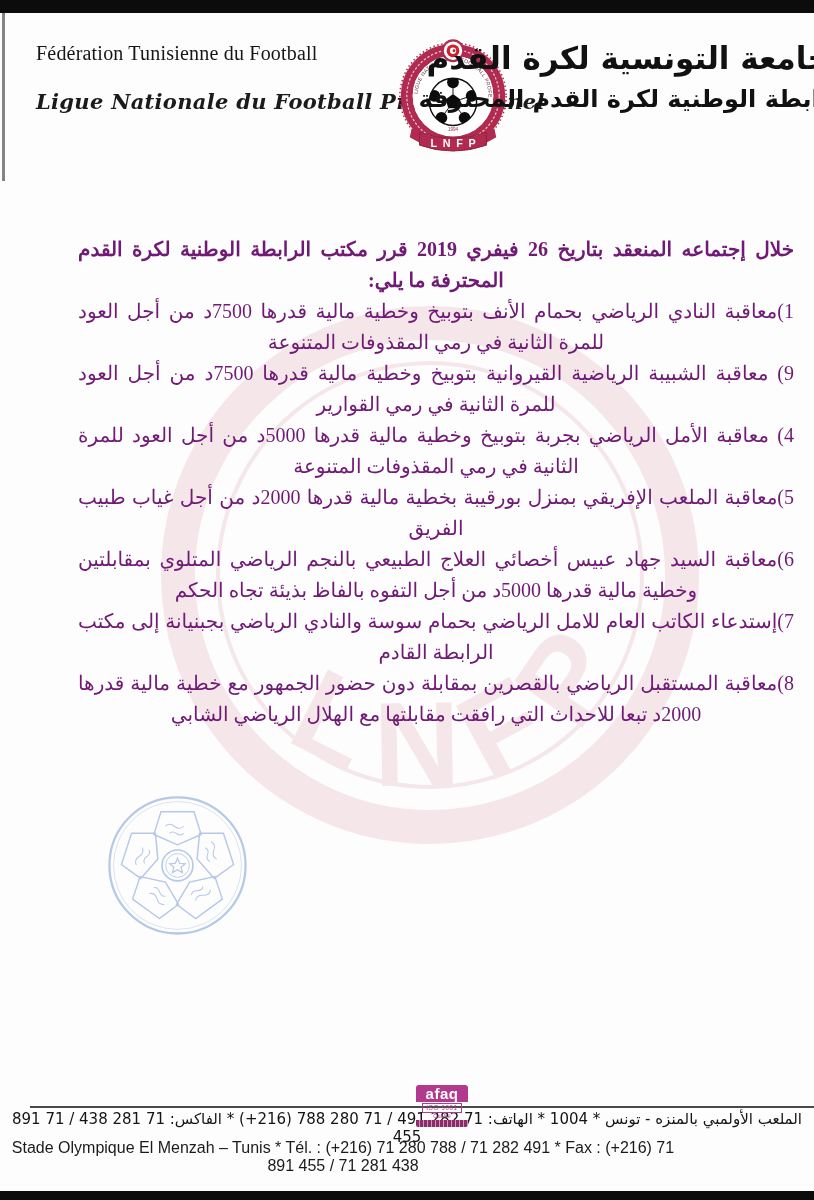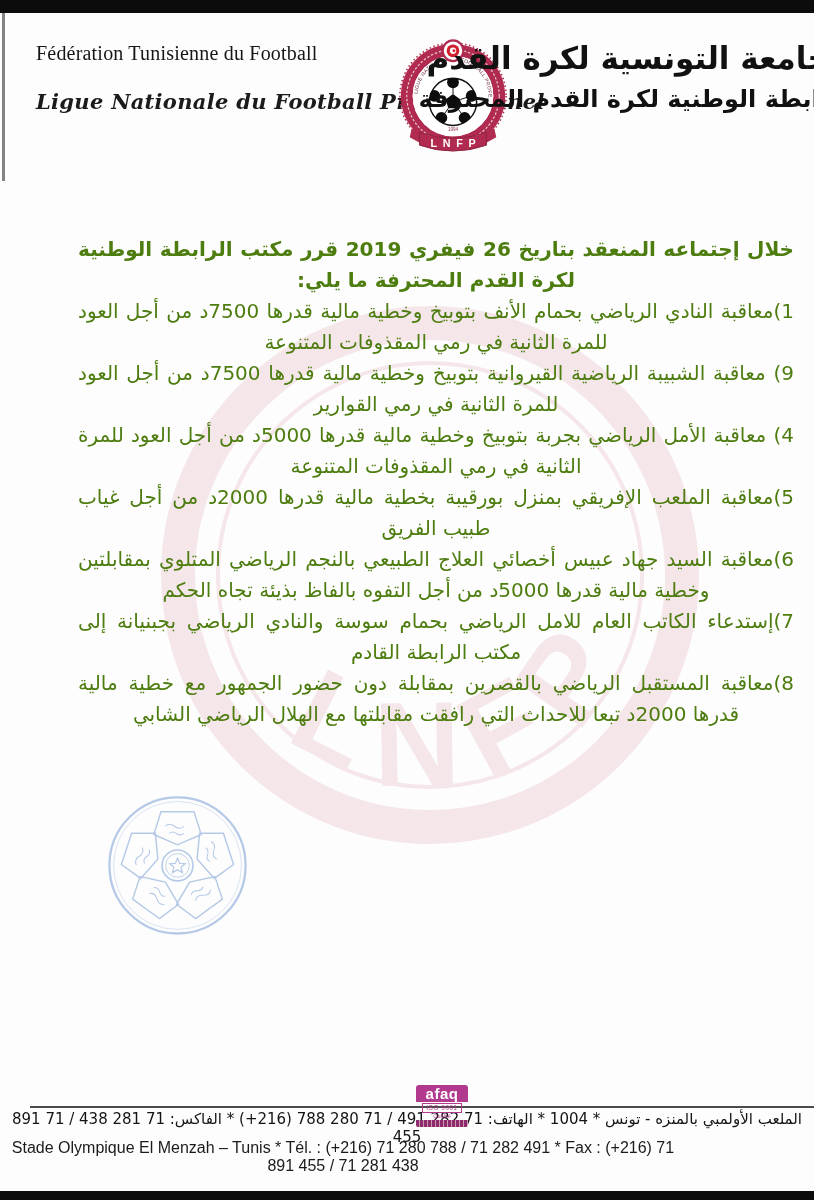--- a/index.html
+++ b/index.html
@@ -19,21 +19,21 @@
   .hdr-ar{position:absolute;right:-38px;top:40px;text-align:right;direction:rtl;white-space:nowrap;z-index:3;}
   .ar1{font-size:31px;font-weight:bold;color:#111;}
   .ar2{font-size:24px;font-weight:bold;color:#111;margin-top:9px;}
 
   
   .watermark{position:absolute;left:130px;top:265px;z-index:0;opacity:.13;}
   .stamp{position:absolute;left:95px;top:785px;z-index:1;opacity:.6;}
 
   
   .body-text{position:absolute;left:78px;right:20px;top:234px;z-index:2;direction:rtl;
-             font-size:20px;line-height:31px;color:#4d7c0f;}
+             font-size:20px;line-height:31px;color:#701a75;font-family:Liberation Serif, serif;}
   .body-text p{margin:0;text-align:justify;text-align-last:center;}
   .body-text p.intro{font-weight:bold;}
 
   
   .afaq{position:absolute;left:416px;top:1061px;width:52px;z-index:3;text-align:center;margin-top:24px;}
   .afaq-name{background:#b23a8e;color:#fff;font-family:"Liberation Sans",sans-serif;font-weight:bold;
              font-size:15px;line-height:17px;border-radius:3px 3px 0 0;letter-spacing:.5px;}
   .afaq-iso{border:1px solid #b23a8e;color:#b23a8e;font-family:"Liberation Sans",sans-serif;
             font-size:6.5px;line-height:8px;margin:1px 6px 0 6px;letter-spacing:.5px;}
   .afaq-quality{color:#b23a8e;font-family:"Liberation Sans",sans-serif;font-size:5.5px;line-height:6px;}

